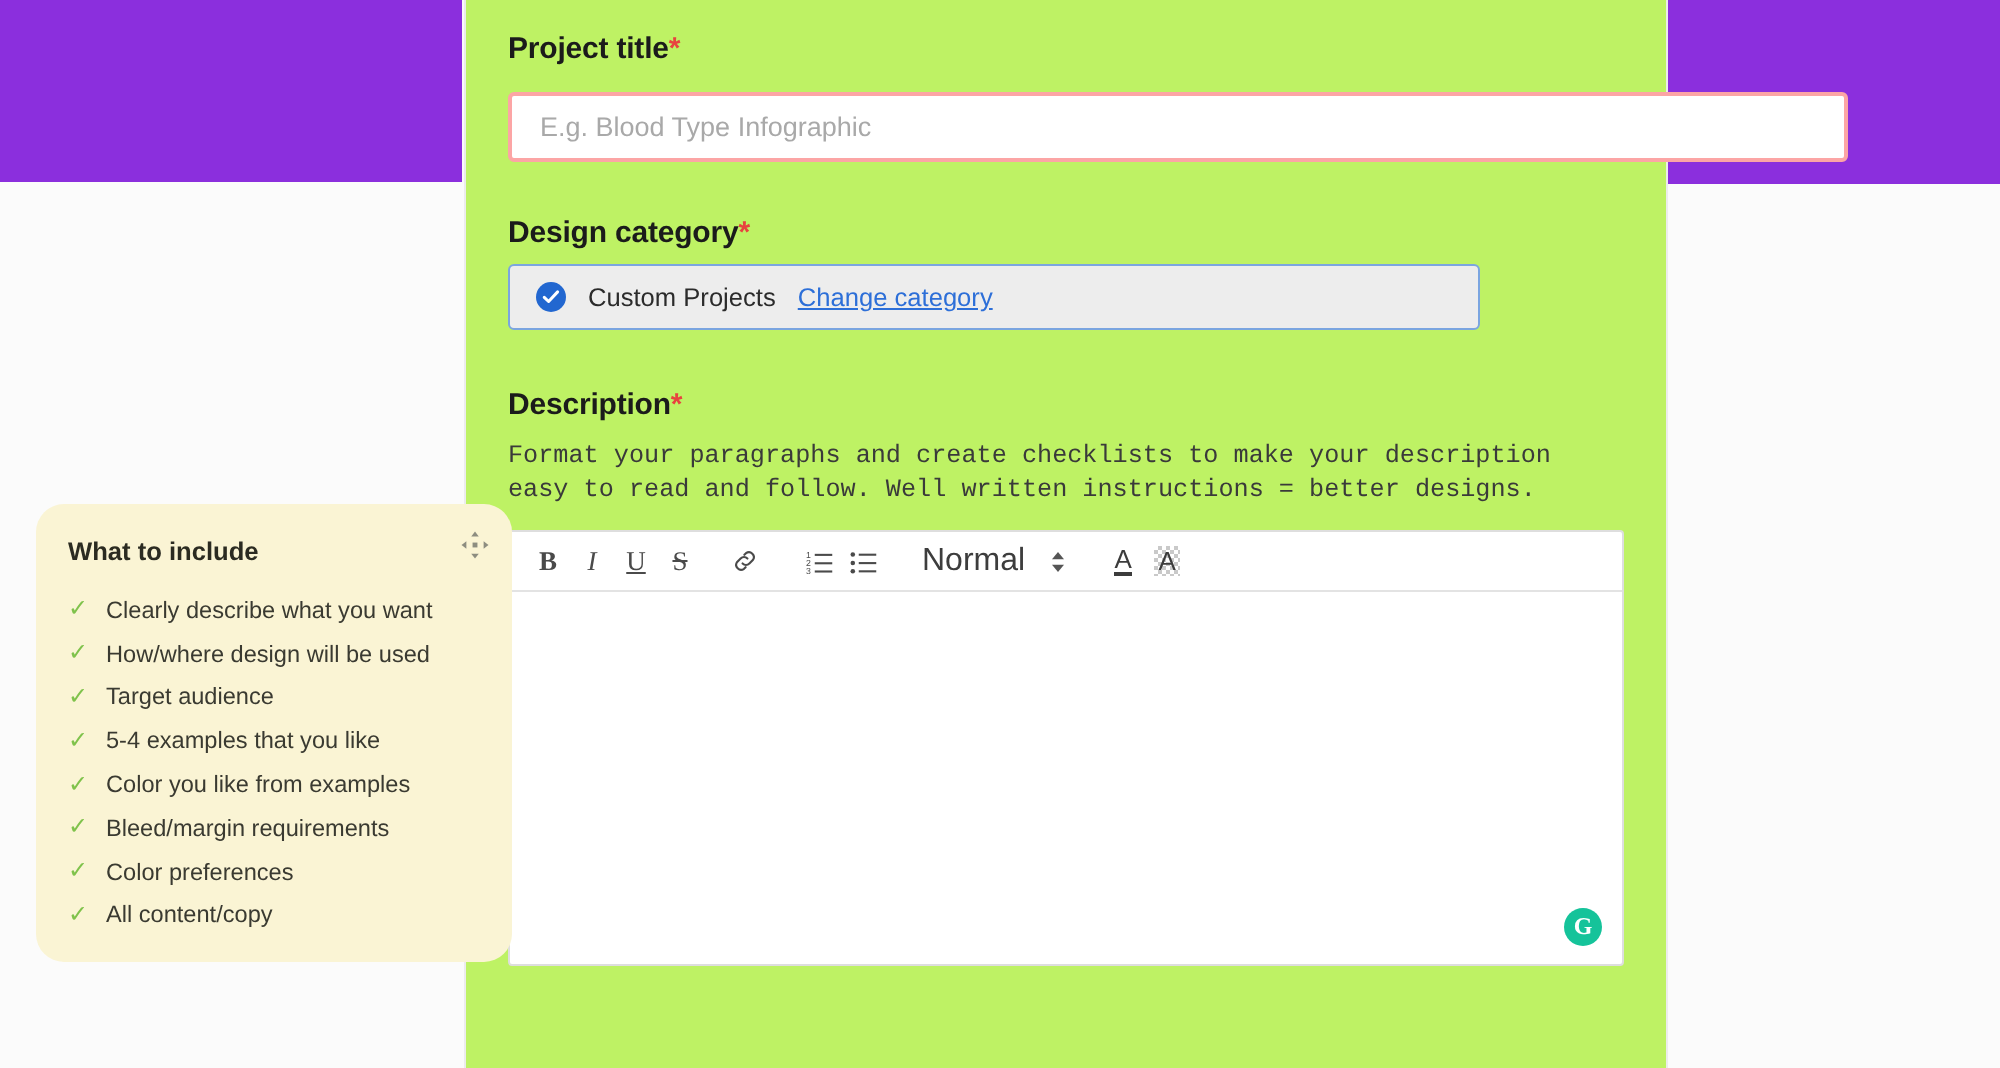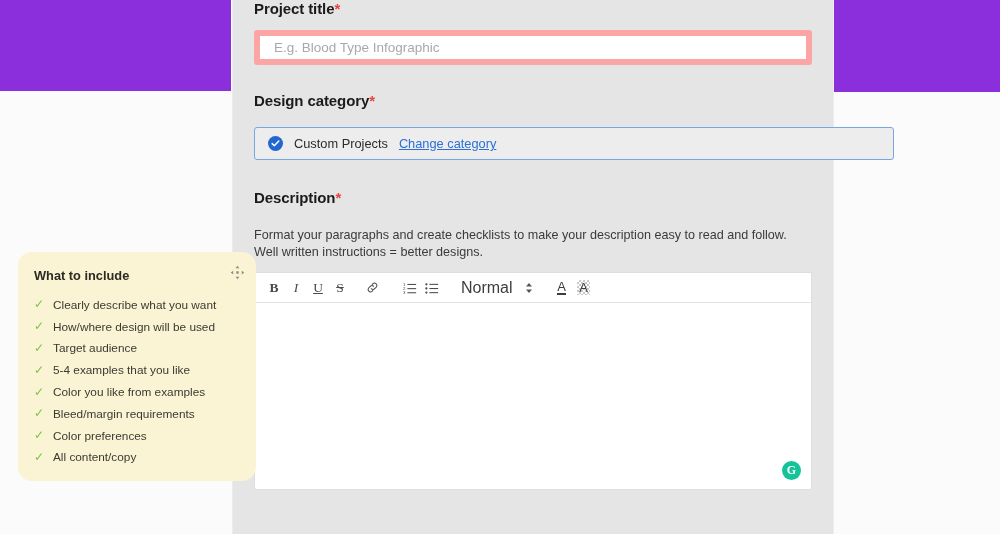--- a/index.html
+++ b/index.html
@@ -34,25 +34,25 @@
     background: #fbfbfb;
   }
 
   
   .form-card {
     position: absolute;
     left: 232px;
     top: 0;
     width: 602px;
     height: 534px;
-    background: #e5e5e5;
+    background: #bef264;
     border-left: 1px solid #ececec;
     border-right: 1px solid #ececec;
     z-index: 2;
-    padding: 0 20px;
+    padding: 16px 20px;
   }
 
   .form-inner {
     width: 558px;
     margin: 0 auto;
     padding-top: 0;
   }
 
   
   .field-label {
@@ -65,25 +65,25 @@
   .req-star {
     color: #e8433f;
     font-weight: bold;
   }
 
   .group { margin-bottom: 0; }
 
   
   .title-input {
     display: block;
-    width: 558px;
+    width: 670px;
     height: 35px;
     margin-top: 12px;
     padding: 0 14px;
-    border: 6px solid #fca5a5;
+    border: 2px solid #fca5a5;
     border-radius: 3px;
     background: #fff;
     font-family: "Liberation Sans", sans-serif;
     font-size: 13.5px;
     color: #333;
     outline: none;
   }
   .title-input::placeholder { color: #a9a9a9; }
 
   
@@ -99,22 +99,22 @@
     line-height: 18px;
     color: #38393a;
   }
   .note-box b { font-weight: bold; }
   .link-blue {
     color: #2d6fd8;
     text-decoration: none;
   }
 
   .category-row {
-    margin-top: 17px;
-    width: 640px;
+    margin-top: 6px;
+    width: 486px;
     height: 33px;
     background: #ededed;
     border: 1px solid #7ba5e0;
     border-radius: 3px;
     display: flex;
     align-items: center;
     padding: 0 13px;
     gap: 11px;
   }
   .check-circle {
@@ -135,25 +135,26 @@
   .cat-change {
     font-size: 12.8px;
     color: #2d6fd8;
     text-decoration: underline;
     text-align: center;
   }
 
   
   .sec-desc { margin-top: 29px; }
   .desc-help {
-    margin-top: 20px;
+    margin-top: 8px;
     width: 540px;
     font-size: 12.6px;
     line-height: 17px;
     color: #3a3a3a;
+    font-family: Liberation Mono, monospace;
   }
 
   
   .editor {
     margin-top: 11px;
     width: 558px;
     border: 1px solid #dedede;
     border-radius: 2px;
     background: #fff;
   }

